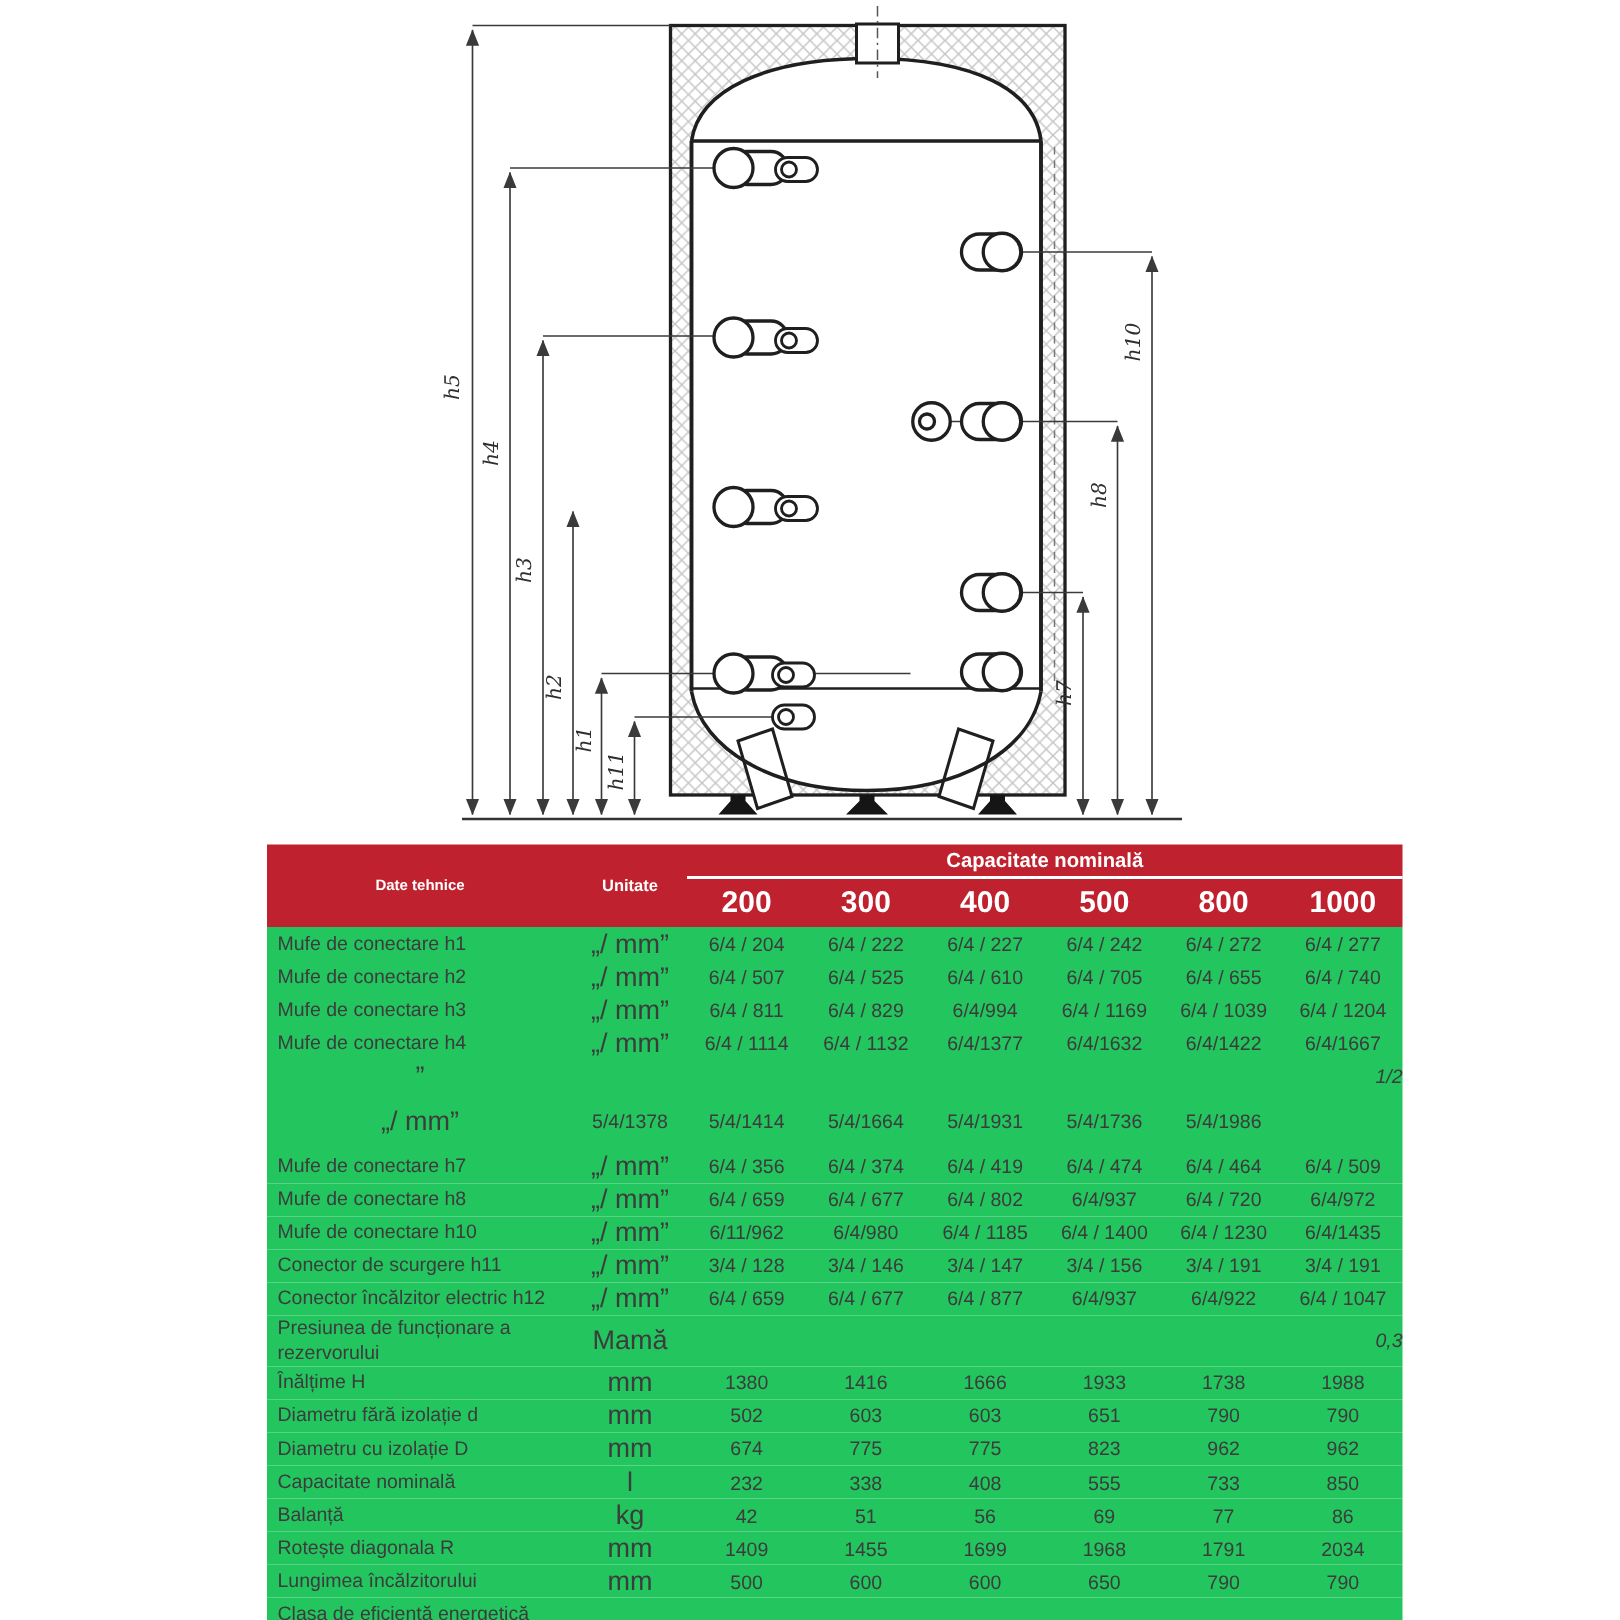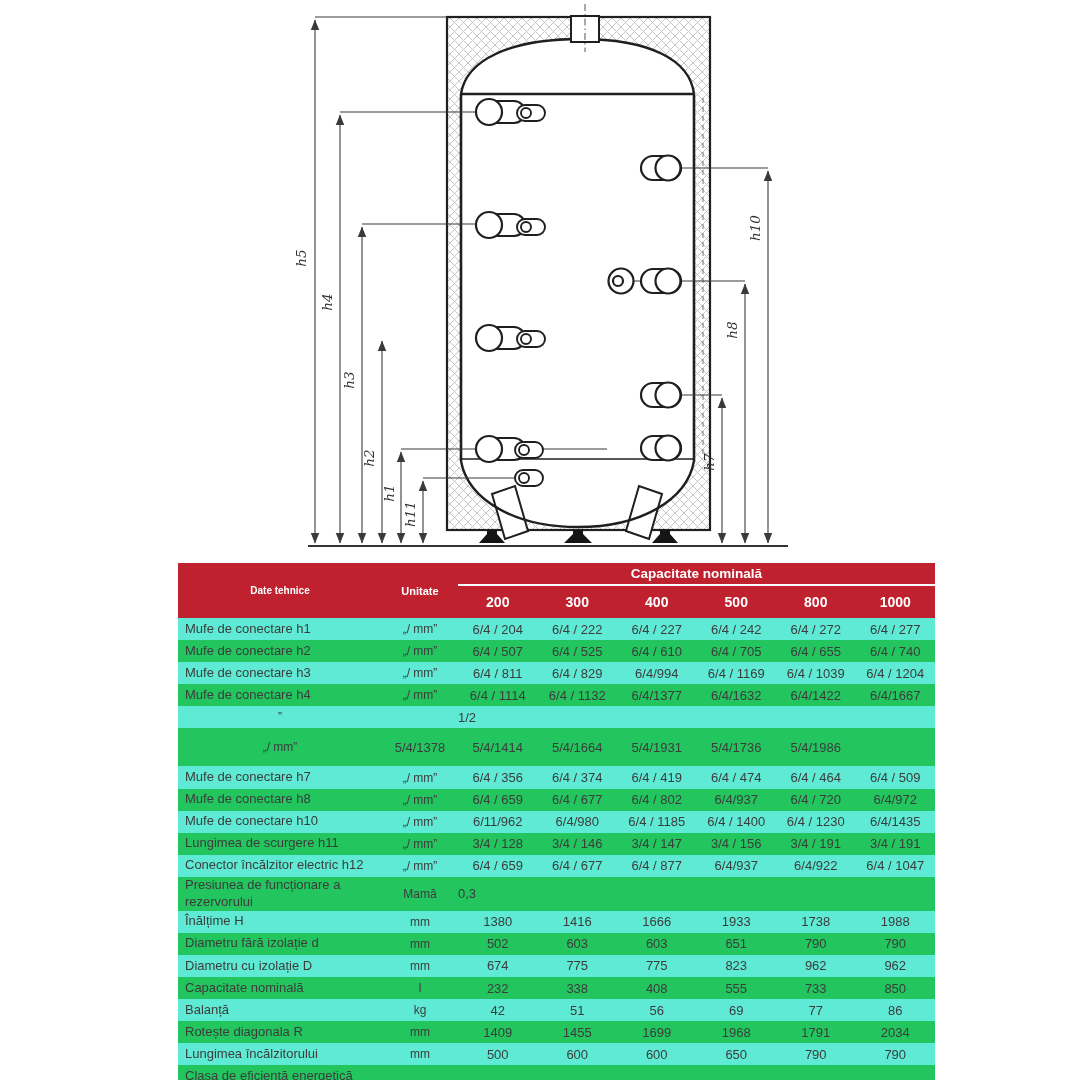--- a/index.html
+++ b/index.html
@@ -8,29 +8,29 @@
   .drawing{position:absolute;left:0;top:0;}
   
   .spec-table{position:absolute;left:178px;top:563px;width:757px;}
   .thead{display:grid;grid-template-columns:204px 76px 1fr;height:55px;background:#c0212e;color:#fff;}
   .th-label{display:flex;align-items:center;justify-content:center;font-weight:bold;font-size:10px;}
   .th-unit{display:flex;align-items:center;justify-content:center;font-weight:bold;font-size:11px;}
   .th-group{display:flex;flex-direction:column;}
   .group-title{height:21px;display:flex;align-items:center;justify-content:center;
                font-weight:bold;font-size:13.5px;border-bottom:2px solid #fff;}
   .cap-row{flex:1;display:grid;grid-template-columns:repeat(6,1fr);}
-  .cap-cell{display:flex;align-items:center;justify-content:center;font-weight:bold;font-size:14px;}
+  .cap-cell{display:flex;align-items:center;justify-content:center;font-weight:bold;font-size:20px;}
   .trow{display:grid;grid-template-columns:204px 76px repeat(6,1fr);min-height:22.1px;
         align-items:center;font-size:13px;color:#3c3c3c;background:#22c55e;}
-  .trow.shaded{background:#5eead4;}
+  .trow.shaded{background:#22c55e;}
   .trow.tall{min-height:38px;}
   .cell.lab{padding-left:7px;white-space:pre-line;line-height:1.3;}
-  .cell.unit{text-align:center;font-size:12px;}
+  .cell.unit{text-align:center;font-size:18px;}
   .cell.val{text-align:center;}
-  .cell.span-val{grid-column:3/9;text-align:left;}
+  .cell.span-val{grid-column:3/9;text-align:right;font-style:italic;}
 </style>
 </head>
 <body>
 
 <div class="page">
 
   <svg class="drawing" width="1080" height="562" viewBox="0 0 1080 562">
     <defs>
       <pattern id="xhatch" width="9" height="9" patternUnits="userSpaceOnUse">
         <path d="M0 0 L9 9 M9 0 L0 9" stroke="#c6c6c6" stroke-width="1" fill="none"></path>
@@ -242,21 +242,21 @@
           <div class="cell lab">Mufe de conectare h10</div>
           <div class="cell unit">„/ mm”</div>
           <div class="cell val">6/11/962</div>
           <div class="cell val">6/4/980</div>
           <div class="cell val">6/4 / 1185</div>
           <div class="cell val">6/4 / 1400</div>
           <div class="cell val">6/4 / 1230</div>
           <div class="cell val">6/4/1435</div>
         </div>
         <div class="trow">
-          <div class="cell lab">Lungimea de scurgere h11</div>
+          <div class="cell lab">Conector de scurgere h11</div>
           <div class="cell unit">„/ mm”</div>
           <div class="cell val">3/4 / 128</div>
           <div class="cell val">3/4 / 146</div>
           <div class="cell val">3/4 / 147</div>
           <div class="cell val">3/4 / 156</div>
           <div class="cell val">3/4 / 191</div>
           <div class="cell val">3/4 / 191</div>
         </div>
         <div class="trow shaded">
           <div class="cell lab">Conector încălzitor electric h12</div>

